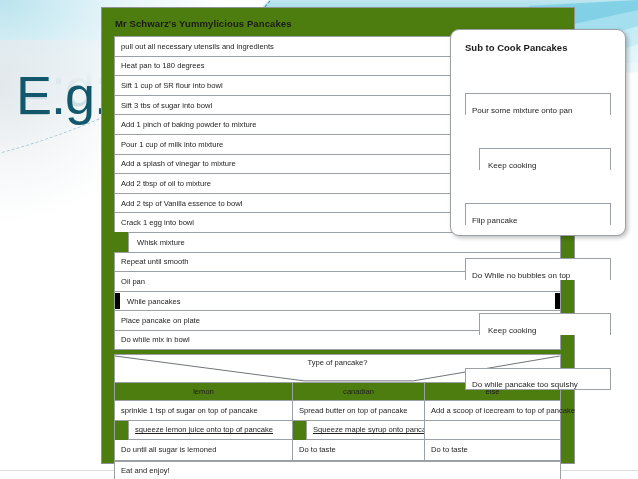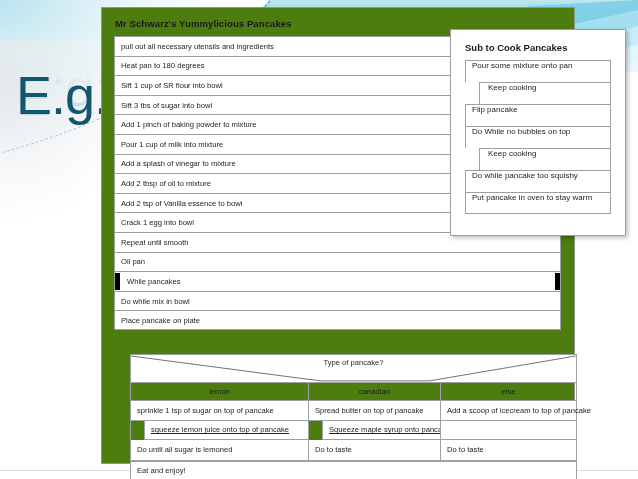--- a/index.html
+++ b/index.html
@@ -83,21 +83,21 @@
   .row.indent .txt{padding-left:8px;}
   .row.sel .txt{padding-left:12px;}
   .row.sel{border-color:#9aa0a3;}
   .handle-l,.handle-r{
     position:absolute;top:1px;bottom:1px;width:5px;background:#000;
   }
   .handle-l{left:0;}
   .handle-r{right:0;}
 
   
-  .branch{position:absolute;left:12px;top:346px;width:447px;margin-left:16px;}
+  .branch{position:absolute;left:12px;top:346px;width:447px;}
   .branch-head{
     position:relative;box-sizing:border-box;height:28px;
     border:1px solid #9aa0a3;border-bottom:none;background:#fff;overflow:hidden;
   }
   .branch-head .qlabel{
     position:absolute;left:0;right:0;top:3px;text-align:center;
     font-size:7.6px;color:#1d1d1d;
   }
   .branch-head svg{position:absolute;inset:0;}
   .branch-cols{display:flex;}
@@ -121,32 +121,32 @@
   .brow.last{border-bottom:none;}
   .tail{
     box-sizing:border-box;height:19.6px;border:1px solid #9aa0a3;
     display:flex;align-items:center;font-size:7.6px;color:#1d1d1d;background:#fff;
   }
   .tail .txt{padding-left:6px;}
 
   
   #sub-panel{
     position:absolute;left:450px;top:29px;width:174px;height:205px;
-    background:#ffffff;border:1px solid #9aa0a3;border-radius:1px;
+    background:#ffffff;border:1px solid #9aa0a3;border-radius:9px;
     box-shadow:2px 2px 4px rgba(0,0,0,.25);
   }
   #sub-title{
     position:absolute;left:14px;top:12px;
     font-size:9.5px;font-weight:bold;color:#1b1b1b;
   }
   .sub-steps{position:absolute;left:14px;top:30px;width:146px;}
   .srow{
     box-sizing:border-box;height:22px;
     border:1px solid #9aa0a3;border-bottom:none;
-    display:flex;align-items:flex-start;font-size:8px;color:#1d1d1d;background:#fff;
+    display:flex;align-items:flex-end;font-size:8px;color:#1d1d1d;background:#fff;margin-top:33px;
   }
   .srow:last-child{border-bottom:1px solid #9aa0a3;}
   .srow .txt{padding-left:6px;white-space:nowrap;}
   .srow.indent{margin-left:14px;width:calc(100% - 14px);border-left:1px solid #9aa0a3;}
   .srow.indent .txt{padding-left:8px;}
 </style>
 </head>
 <body>
 
 <div id="slide">
@@ -197,36 +197,39 @@
         </div>
         <div class="row">
           <span class="txt">Add 2 tbsp of oil to mixture</span>
         </div>
         <div class="row">
           <span class="txt">Add 2 tsp of Vanilla essence to bowl</span>
         </div>
         <div class="row">
           <span class="txt">Crack 1 egg into bowl</span>
         </div>
+        <div class="row indent">
+          <span class="txt">Whisk mixture</span>
+        </div>
         <div class="row">
           <span class="txt">Repeat until smooth</span>
         </div>
         <div class="row">
           <span class="txt">Oil pan</span>
         </div>
         <div class="row sel">
           <span class="handle-l"></span>
           <span class="handle-r"></span>
           <span class="txt">While pancakes</span>
         </div>
         <div class="row">
+          <span class="txt">Place pancake on plate</span>
+        </div>
+        <div class="row">
           <span class="txt">Do while mix in bowl</span>
-        </div>
-        <div class="row">
-          <span class="txt">Place pancake on plate</span>
         </div>
       </div>
 
     <div class="branch">
       <div class="branch-head">
         <svg viewBox="0 0 447 28" preserveAspectRatio="none">
           <path d="M0 1 L190 26" stroke="#6f7477" stroke-width="1" fill="none"></path>
           <path d="M447 1 L300 26" stroke="#6f7477" stroke-width="1" fill="none"></path>
           <path d="M190 26 L300 26" stroke="#6f7477" stroke-width="1" fill="none"></path>
         </svg>
@@ -290,19 +293,16 @@
         </div>
         <div class="srow">
           <span class="txt">Do While no bubbles on top</span>
         </div>
         <div class="srow indent">
           <span class="txt">Keep cooking</span>
         </div>
         <div class="srow">
           <span class="txt">Do while pancake too squishy</span>
         </div>
-        <div class="srow">
-          <span class="txt">Put pancake in oven to stay warm</span>
-        </div>
       </div>
   </div>
 
 </div>
 
 </body></html>

